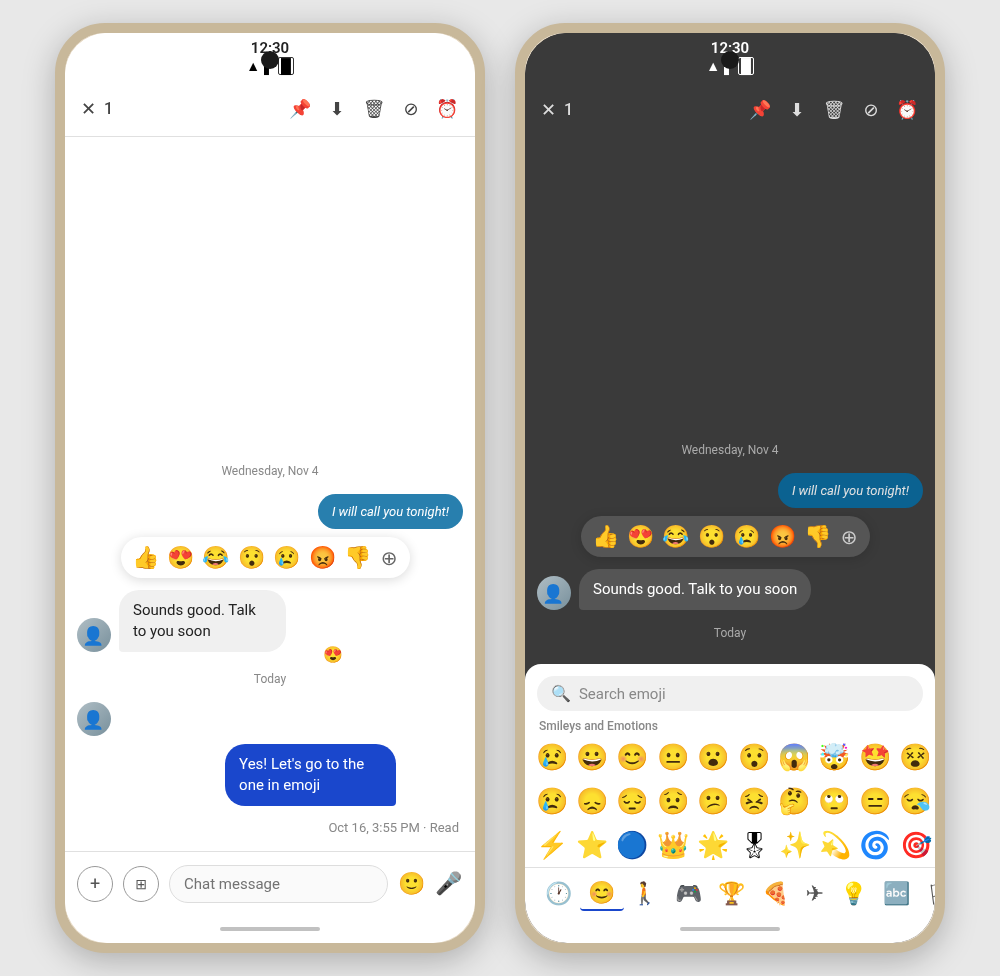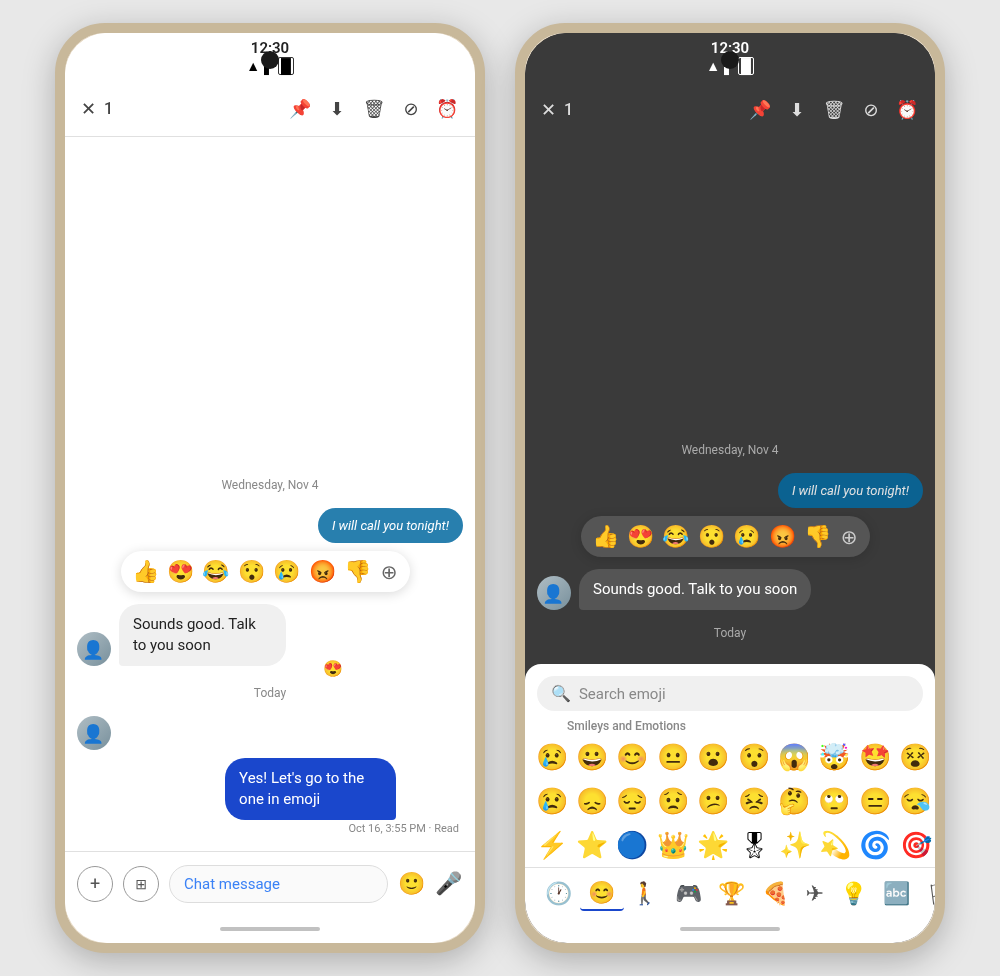--- a/index.html
+++ b/index.html
@@ -202,24 +202,24 @@
     }
 
     .bubble-reaction {
       position: absolute;
       bottom: -12px;
       right: 8px;
       font-size: 16px;
     }
 
     .msg-meta {
-      font-size: 11px;
+      font-size: 13px;
       color: #888;
       text-align: right;
-      margin-top: 2px;
+      margin-top: 14px;
       padding-right: 4px;
     }
 
     
     .reaction-bar {
       display: flex;
       align-items: center;
       gap: 2px;
       background: #fff;
       border-radius: 24px;
@@ -339,21 +339,20 @@
       font-size: 15px;
       color: #888;
       flex: 1;
     }
 
     .emoji-category-label {
       font-size: 12px;
       color: #888;
       padding: 0 14px 6px 14px;
       font-weight: 500;
-      margin-left: 28px;
     }
 
     .emoji-grid {
       display: grid;
       grid-template-columns: repeat(10, 1fr);
       padding: 0 8px 8px 8px;
       gap: 2px;
     }
 
     .emoji-cell {
@@ -511,21 +510,21 @@
           </div>
           <div class="msg-meta">Oct 16, 3:55 PM · Read</div>
         </div>
       </div>
     </div>
 
     <div class="chat-input">
       <div class="input-icon-btn">+</div>
       <div class="input-icon-btn" style="font-size:14px;">⊞</div>
       <div class="input-field">
-        <span style="color:#3b82f6;">Chat message</span>
+        <span style="color:#737373;">Chat message</span>
       </div>
       <div class="input-right-icons">
         <span>🙂</span>
         <span>🎤</span>
       </div>
     </div>
 
     <div class="home-bar">
       <div class="home-bar-line"></div>
     </div>

